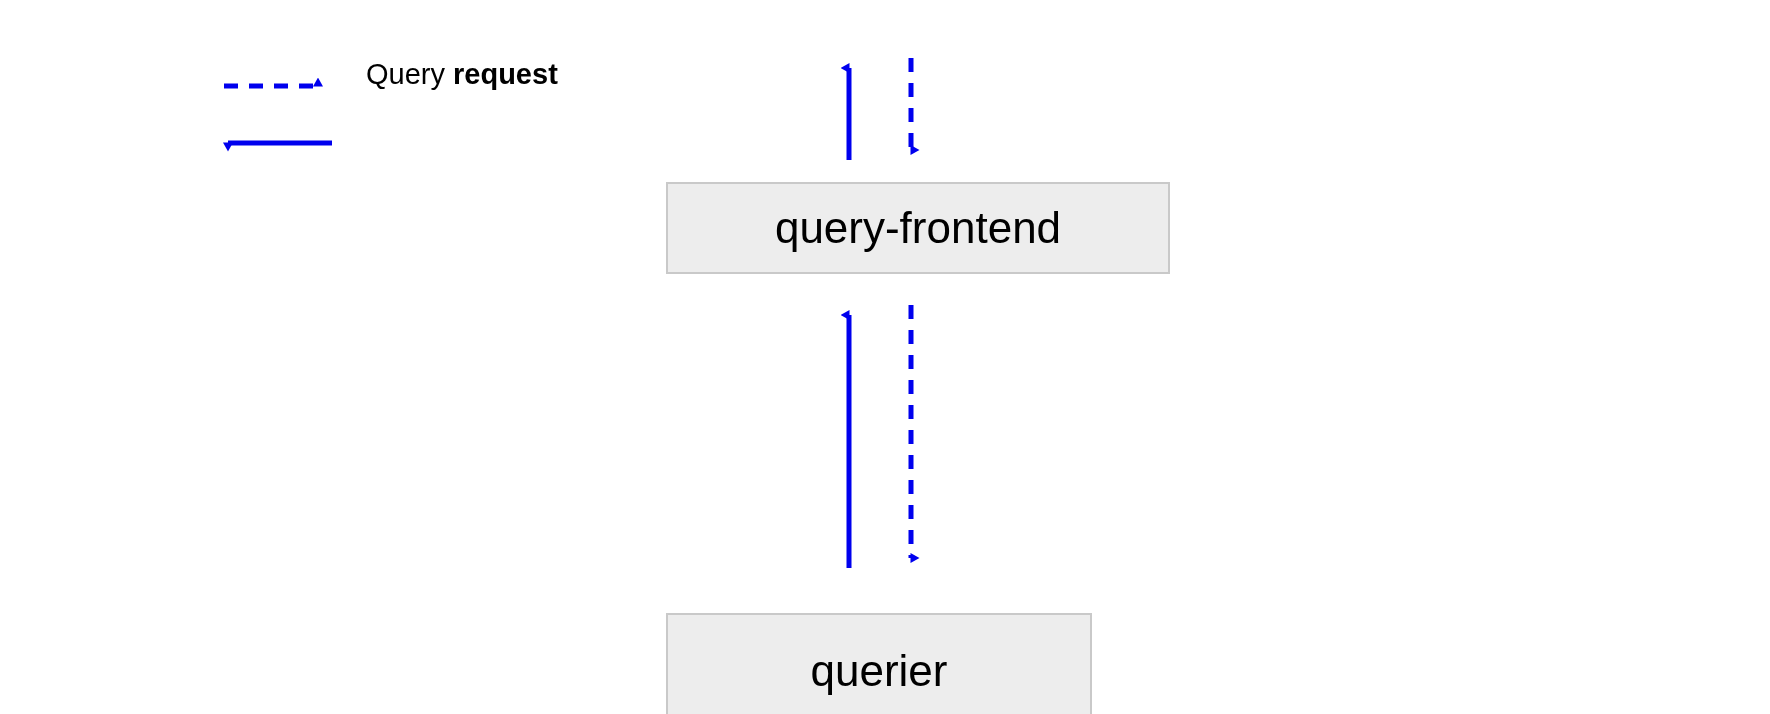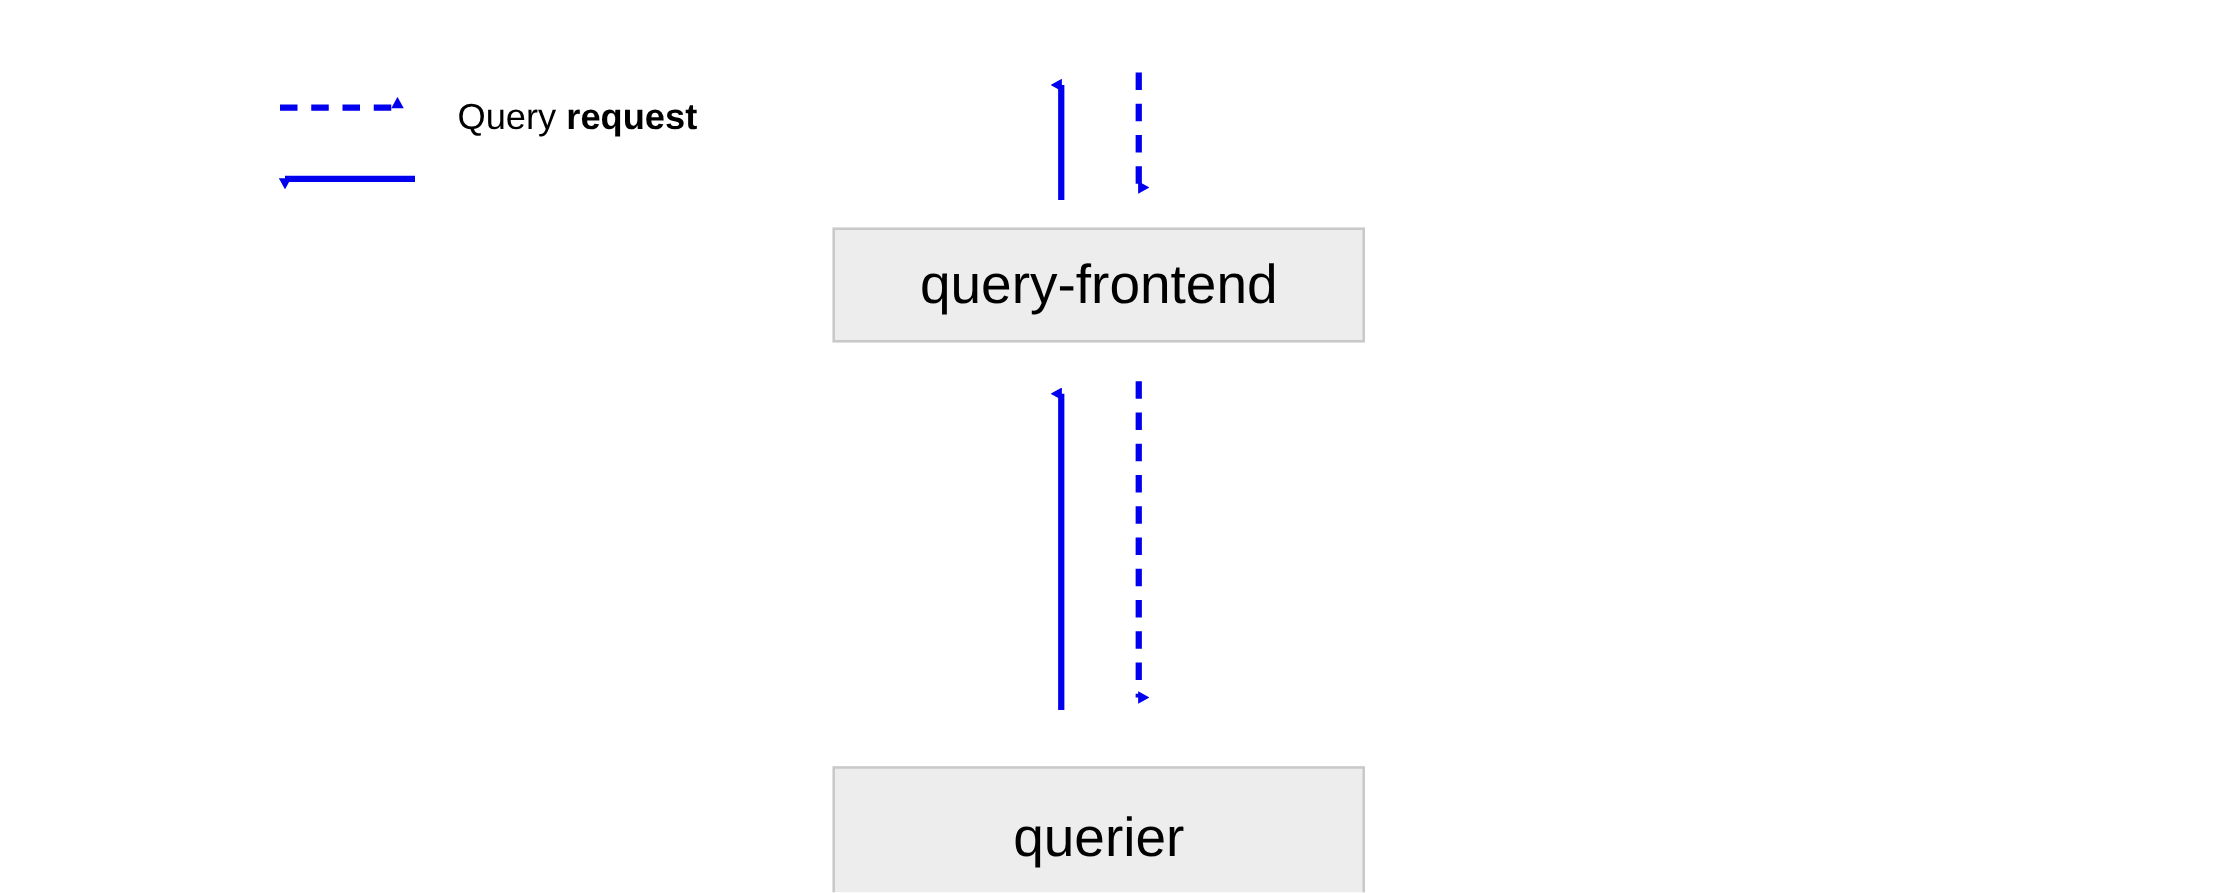--- a/index.html
+++ b/index.html
@@ -85,26 +85,26 @@
 
     <line x1="849" y1="160" x2="849" y2="68" stroke="#0000ee" stroke-width="5" marker-end="url(#arrow-up)"></line>
 
     <line x1="911" y1="58" x2="911" y2="150" stroke="#0000ee" stroke-width="5" stroke-dasharray="14,11" marker-end="url(#arrow-down)"></line>
 
     <line x1="849" y1="568" x2="849" y2="315" stroke="#0000ee" stroke-width="5" marker-end="url(#arrow-up)"></line>
 
     <line x1="911" y1="305" x2="911" y2="558" stroke="#0000ee" stroke-width="5" stroke-dasharray="14,11" marker-end="url(#arrow-down)"></line>
   </svg>
 
-  <div class="legend-text" style="left:366px; top:80px;">
+  <div class="legend-text" style="left:366px; top:60px;">
     <span class="lt-normal">Query </span><span class="lt-bold">request</span>
   </div>
 
 
-  <div class="node-box" style="left:666px; top:182px; width:426px; height:92px;">
+  <div class="node-box" style="left:666px; top:182px; width:504px; height:92px;">
     <span class="node-label">query-frontend</span>
   </div>
 
   <div class="node-box" style="left:666px; top:613px; width:426px; height:116px;text-align:right;">
     <span class="node-label">querier</span>
   </div>
 
 </div>
 
 </body></html>

